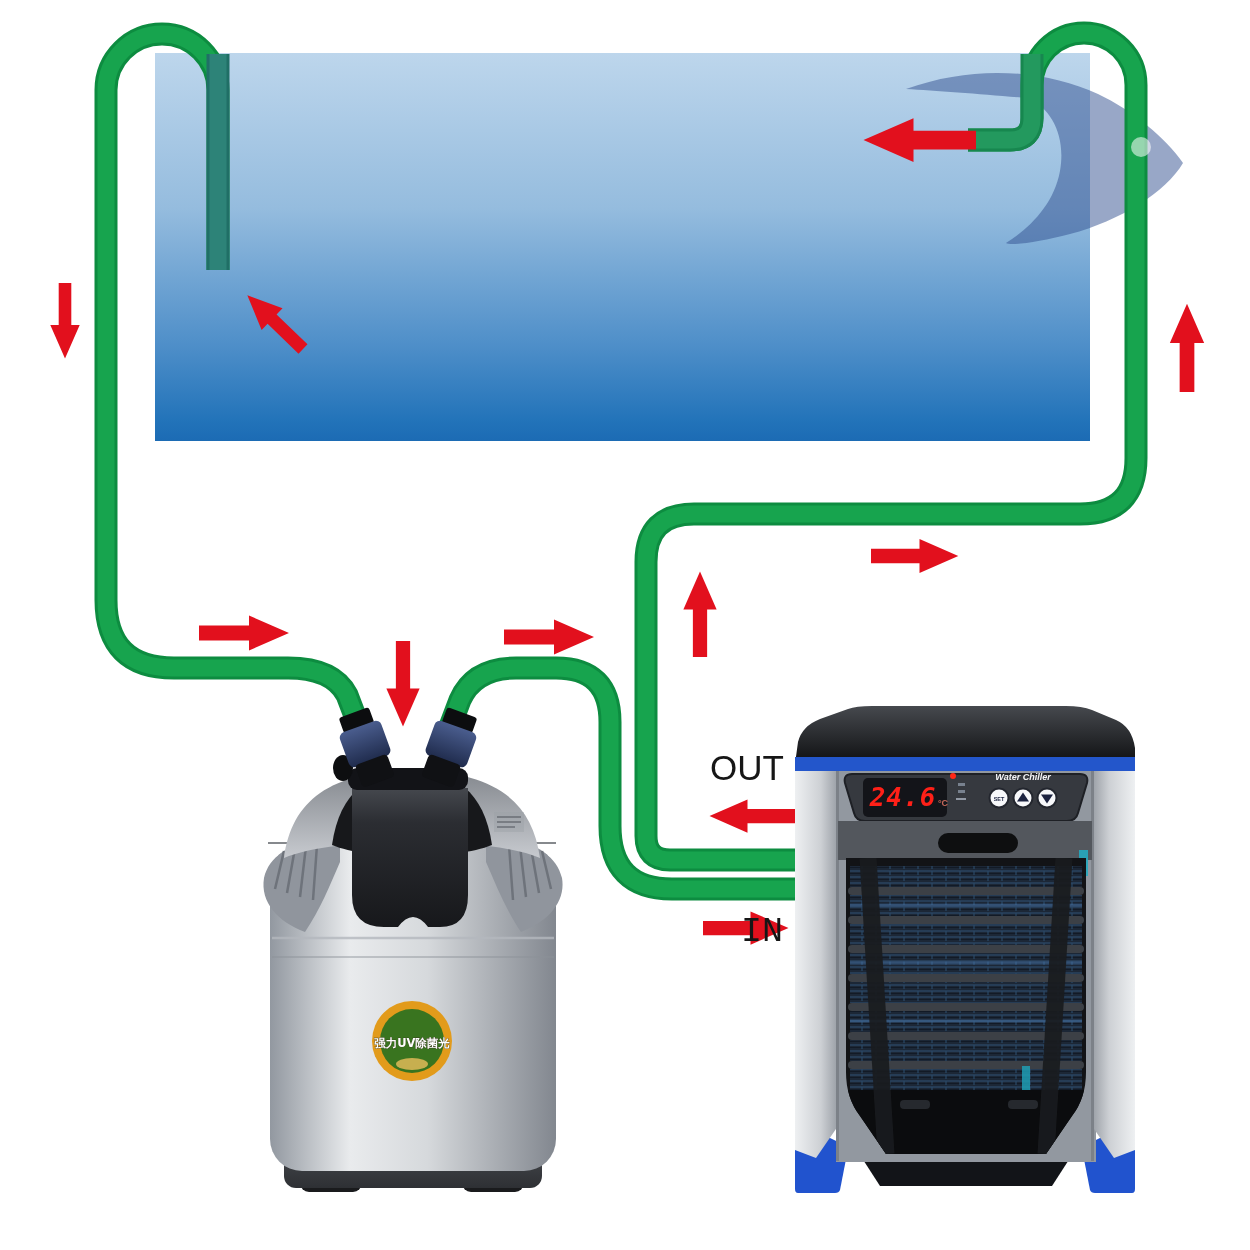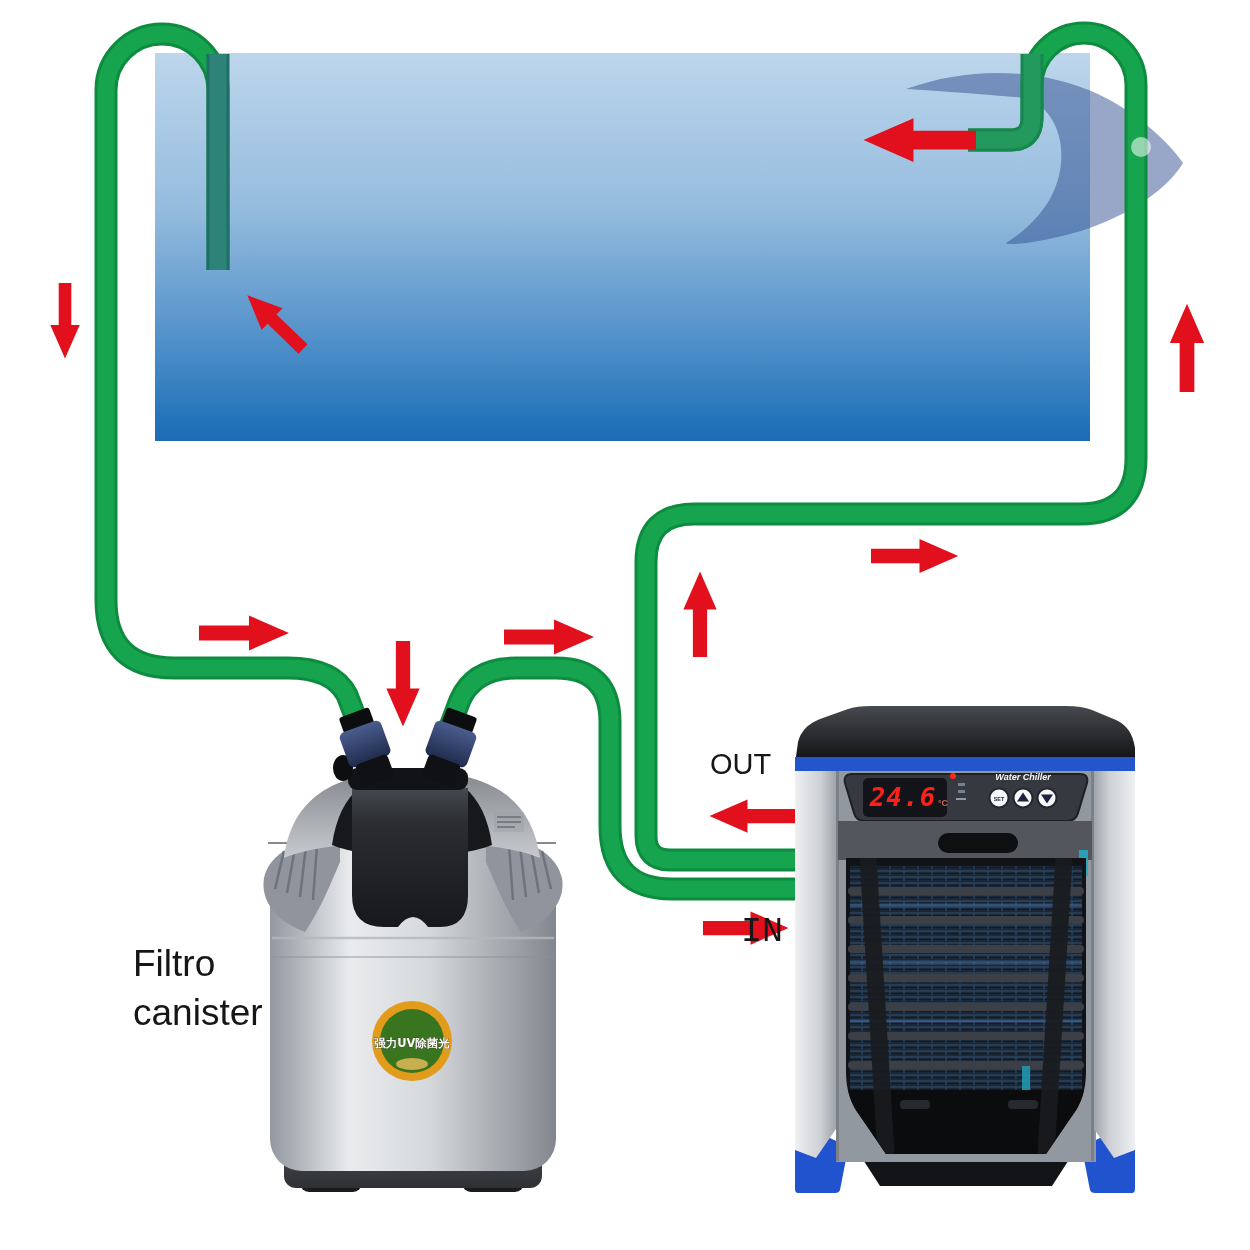--- a/index.html
+++ b/index.html
@@ -1,21 +1,21 @@
 <!DOCTYPE html>
 <html><head>
 <meta charset="utf-8">
 <style>
   html,body{margin:0;padding:0;background:#ffffff;}
   #stage{position:relative;width:1250px;height:1250px;background:#fff;overflow:hidden;
          font-family:"Liberation Sans",sans-serif;}
   #diagram-svg{position:absolute;left:0;top:0;}
   .label{position:absolute;color:#161616;font-family:"Liberation Sans",sans-serif;}
   .lbl-enfriador{left:878px;top:634px;font-size:38px;}
-  .lbl-out{left:710px;top:748px;font-size:29px;}
+  .lbl-out{left:710px;top:748px;font-size:35px;}
   .lbl-in{left:741px;top:912px;font-size:35px;font-family:Liberation Mono, monospace;}
   .lbl-filtro{left:133px;top:940px;font-size:37px;width:175px;line-height:1.32;}
   .arrow{fill:#e2101d;}
   .tubeO{fill:none;stroke:#0d8c40;stroke-width:23;stroke-linecap:butt;stroke-linejoin:round;}
   .tubeI{fill:none;stroke:#17a44e;stroke-width:17;stroke-linecap:butt;stroke-linejoin:round;}
   .tubeWO{fill:none;stroke:#206f66;stroke-width:23;stroke-linecap:butt;}
   .tubeWI{fill:none;stroke:#2d8378;stroke-width:17;stroke-linecap:butt;}
   .tubeRO{fill:none;stroke:#17874f;stroke-width:23;stroke-linecap:butt;stroke-linejoin:round;}
   .tubeRI{fill:none;stroke:#23995e;stroke-width:17;stroke-linecap:butt;stroke-linejoin:round;}
   .led{font-family:"DejaVu Sans Mono",monospace;font-weight:bold;font-style:italic;fill:#ff2018;}
@@ -248,15 +248,14 @@
       <rect x="900" y="1100" width="30" height="9" rx="4" fill="#26292e"></rect>
       <rect x="1008" y="1100" width="30" height="9" rx="4" fill="#26292e"></rect>
       <line x1="868" y1="858" x2="886" y2="1154" stroke="#1a1c1f" stroke-width="17" opacity="0.92"></line>
       <line x1="1064" y1="858" x2="1046" y2="1154" stroke="#1a1c1f" stroke-width="17" opacity="0.92"></line>
     </g>
   </g>
 </svg>
 
 <div class="label lbl-out">OUT</div>
 <div class="label lbl-in">IN</div>
-<div class="label lbl-filtro">Filtro canister</div>
 
 </div>
 
 </body></html>

